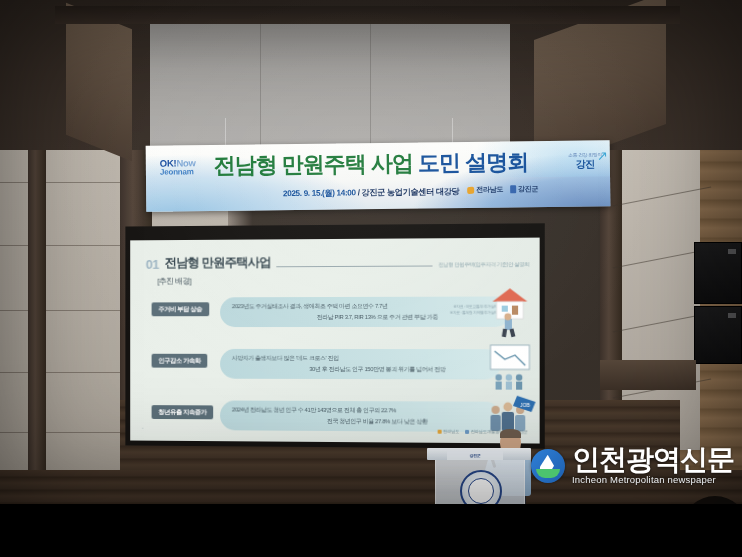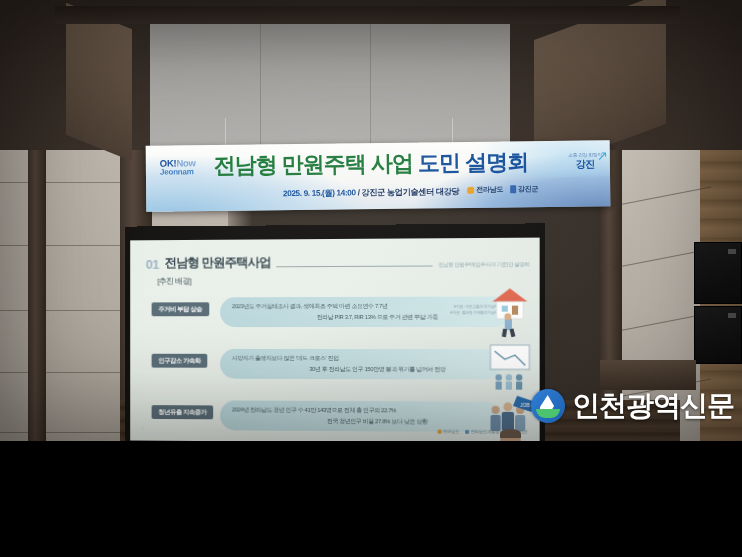--- a/index.html
+++ b/index.html
@@ -1,17 +1,17 @@
 <!DOCTYPE html>
 <html><head>
 <meta charset="utf-8">
 <style>
   html,body{margin:0;padding:0;background:#000;}
   #stage{
-    position:relative;width:742px;height:441px;overflow:hidden;
+    position:relative;width:742px;height:504px;overflow:hidden;
     font-family:"Liberation Sans","DejaVu Sans",sans-serif;
     background:#1d4ed8;
   }
 
   
   .wall-base{position:absolute;inset:0;background:
       linear-gradient(90deg,#b9b2a8 0%,#b2aba1 10%,#6d5c4c 16%,#5d4c3e 20%,
       #9a9087 22%,#a59b91 30%,#3b332c 34%,#362f29 100%);}
 
   
@@ -412,18 +412,19 @@
     <div class="head-sil" style="left:684px;top:496px;width:62px;height:56px;"></div>
 
     <div class="shoulder" style="left:0px;top:548px;width:70px;height:16px;"></div>
     <div class="head-sil" style="left:8px;top:534px;width:44px;height:30px;"></div>
   </div>
 
   <div class="wm">
     <div class="wm-mark"></div>
     <div class="wm-txt">
       <div class="kr">인천광역신문</div>
+      <div class="en">Incheon Metropolitan newspaper</div>
     </div>
   </div>
 
   <div class="glare"></div>
   <div class="vign"></div>
 </div>
 
 </body></html>

